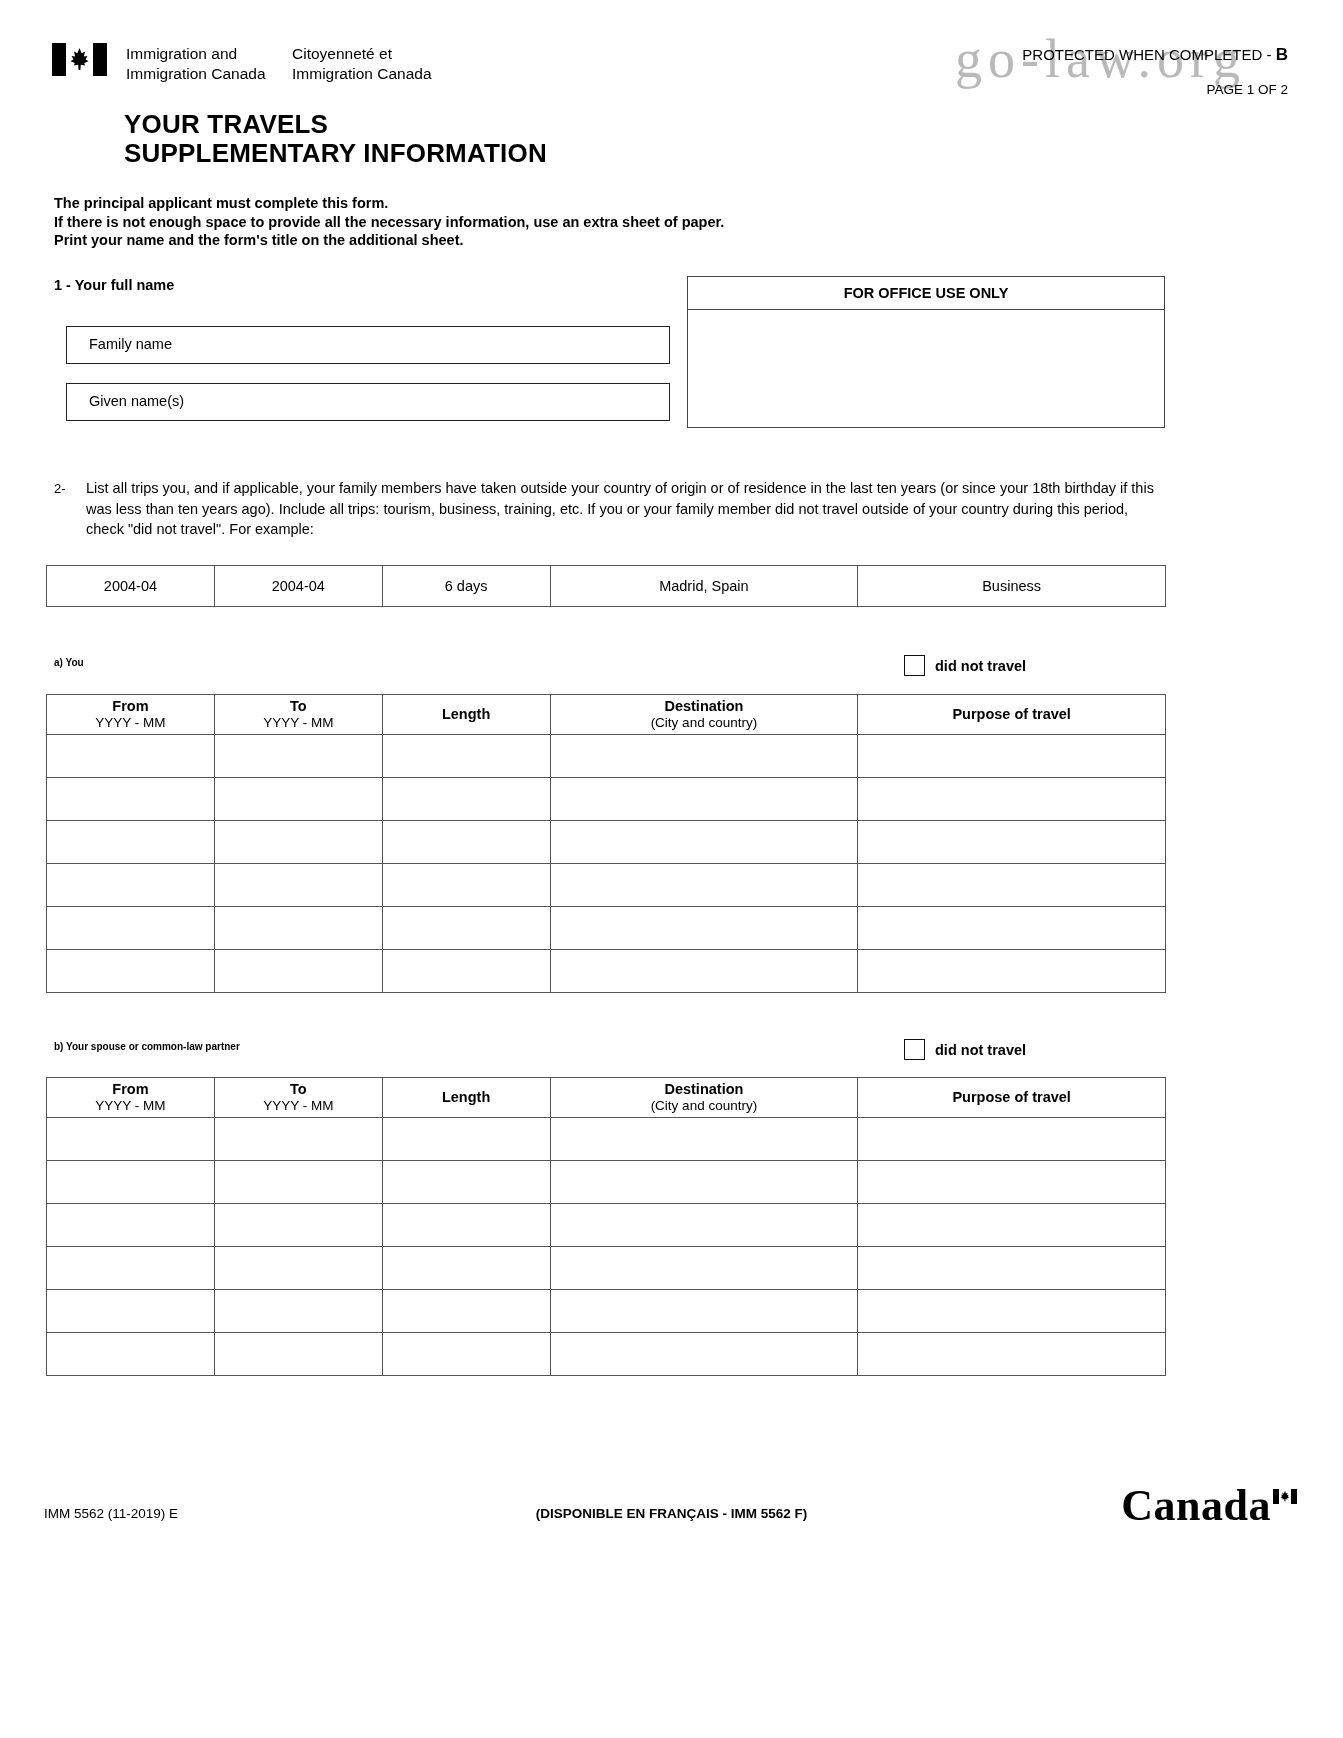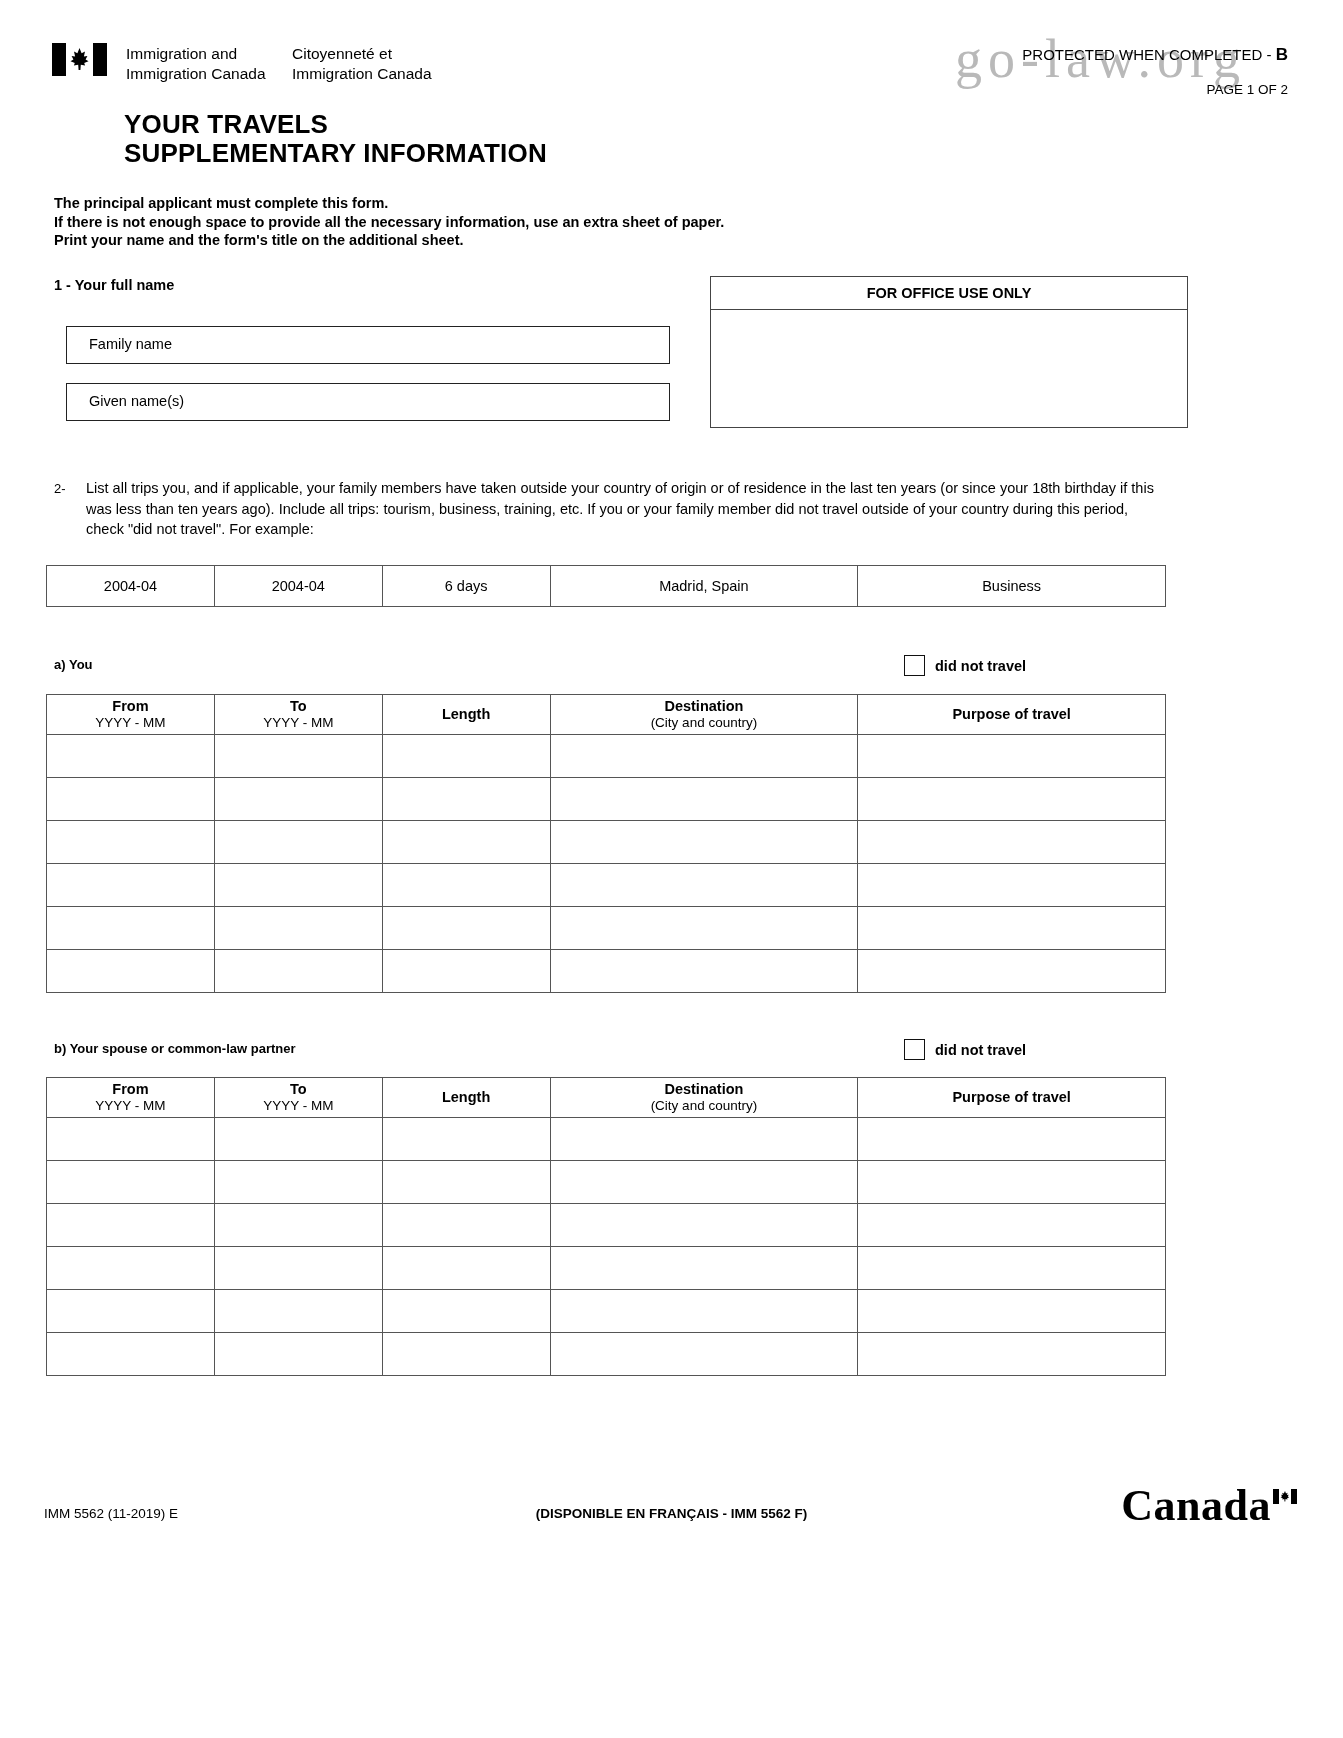--- a/index.html
+++ b/index.html
@@ -78,21 +78,21 @@
     border:1.3px solid #222;
     background:#fff;
     font-size:14.5px;
     padding:9px 0 0 22px;
     z-index:2;
   }
   .namebox.fam{ top:326px; }
   .namebox.giv{ top:383px; }
 
   .office{
-    position:absolute; left:710px; top:276px;
+    position:absolute; left:687px; top:276px;
     width:478px; height:152px;
     border:1.3px solid #444;
     background:#fff;
     z-index:2;
   }
   .office-hd{
     height:33px; line-height:33px;
     text-align:center; font-size:14.5px; font-weight:bold;
     border-bottom:1.1px solid #444;
   }
@@ -136,21 +136,21 @@
   .grid{ width:1120px; left:46px; }
   .grid.a{ top:694px; }
   .grid.b{ top:1077px; }
   .grid th{ height:40px; line-height:15.5px; font-size:14px; }
   .grid th small{ display:block; font-weight:normal; font-size:13.5px; }
   .grid td{ height:43px; }
 
   
   .sublabel{
     position:absolute; left:54px;
-    font-size:13px; font-weight:bold;
+    font-size:10px; font-weight:bold;
     z-index:2;
   }
   .sublabel.a{ top:657px; }
   .sublabel.b{ top:1041px; }
 
   .dnt{
     position:absolute; left:868px;
     font-size:14.5px; font-weight:bold;
     z-index:2;
     display:flex; align-items:center; gap:10px;padding-left:36px;

